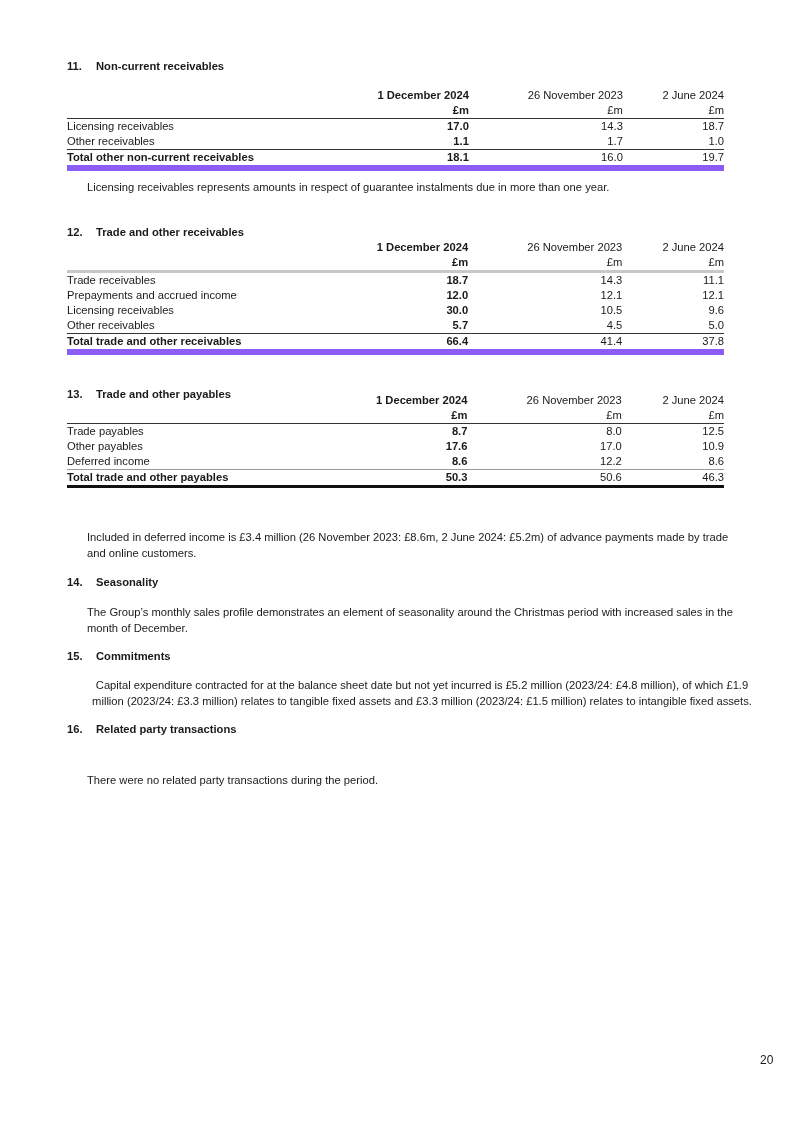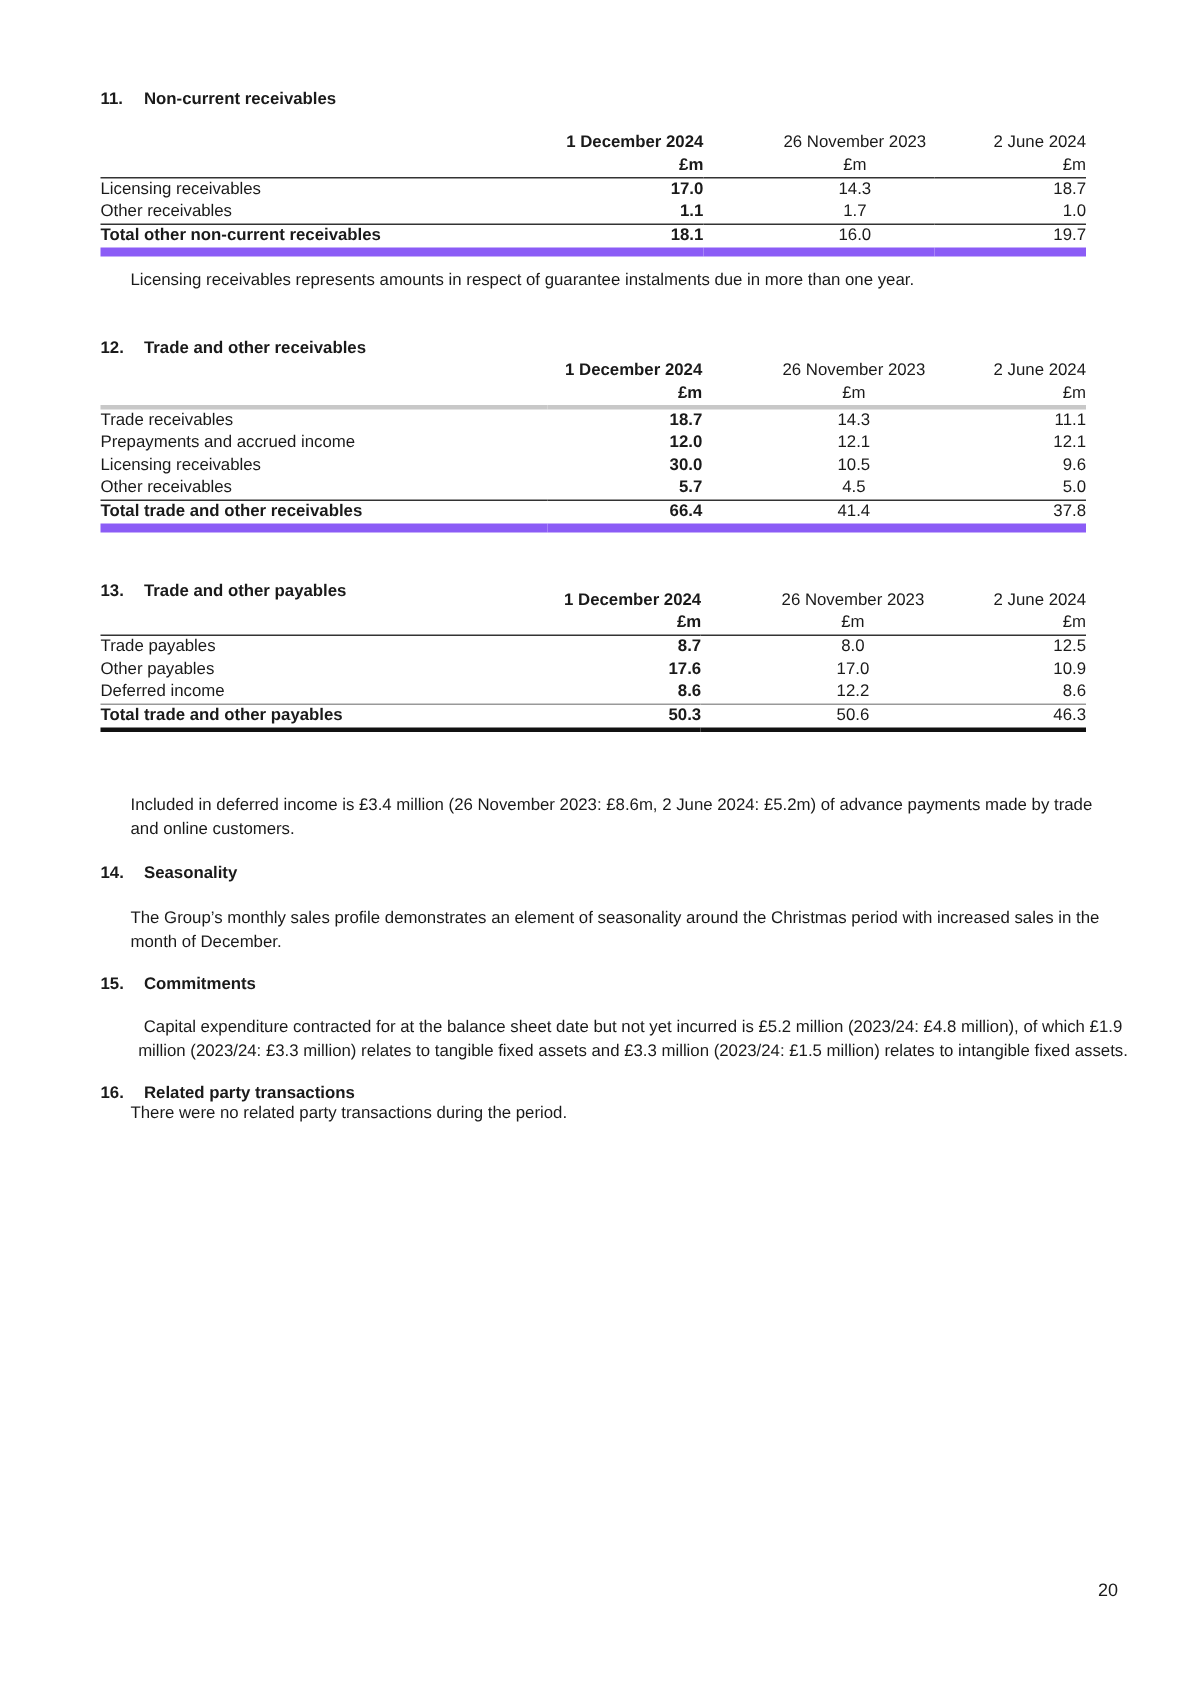--- a/index.html
+++ b/index.html
@@ -50,36 +50,36 @@
     }
     table.fin td {
       padding: 0;
       height: 15px;
       line-height: 15px;
       white-space: nowrap;
       vertical-align: bottom;
     }
     table.fin td.label { width: 330px; text-align: left; }
     table.fin td.c1 { width: 106px; text-align: right; font-weight: bold; }
-    table.fin td.c2 { width: 109px; text-align: center; padding-left: 48px; }
+    table.fin td.c2 { width: 109px; text-align: right; padding-left: 48px; }
     table.fin td.c3 { width: 112px; text-align: right; }
     table.fin tr.hdr td.c2, table.fin tr.hdr td.c3 { font-weight: normal; }
     table.fin tr.units td { border-bottom: 1px solid #333; }
     table.fin.t12 tr.units td { border-bottom: 3px solid #c8c8c8; }
     table.fin tr.pre-total td { border-bottom: 1px solid #333; }
     table.fin.t13 tr.pre-total td { border-bottom: 1px solid #999; margin-left: 19px; }
     table.fin tr.total td {
       font-weight: bold;
       border-bottom: 6px solid #8b5cf6;
     }
     table.fin.t13 tr.total td { border-bottom: 3px solid #111; }
     table.fin tr.total td.c2, table.fin tr.total td.c3 { font-weight: normal; }
     .page-number {
       position: absolute;
-      left: 732px;
+      left: 760px;
       top: 1053px;
       font-size: 12px;
     }
   </style>
 </head>
 <body>
 
 <div class="page">
 
   <div class="heading" style="top:59px;">
@@ -222,17 +222,17 @@
   <div class="para" style="top:604px;">The Group’s monthly sales profile demonstrates an element of seasonality around the Christmas period with increased sales in the month of December.</div>
 
   <div class="heading" style="top:649px;">
     <span class="num">15.</span><span>Commitments</span>
   </div>
   <div class="para" style="top:677px; width:670px;text-align:center;">Capital expenditure contracted for at the balance sheet date but not yet incurred is £5.2 million (2023/24: £4.8 million), of which £1.9 million (2023/24: £3.3 million) relates to tangible fixed assets and £3.3 million (2023/24: £1.5 million) relates to intangible fixed assets.</div>
 
   <div class="heading" style="top:722px;">
     <span class="num">16.</span><span>Related party transactions</span>
   </div>
-  <div class="para" style="top:734px;">There were no related party transactions during the period.</div>
+  <div class="para" style="top:772px;">There were no related party transactions during the period.</div>
 
 </div>
 
 <div class="page-number">20</div>
 
 </body></html>

